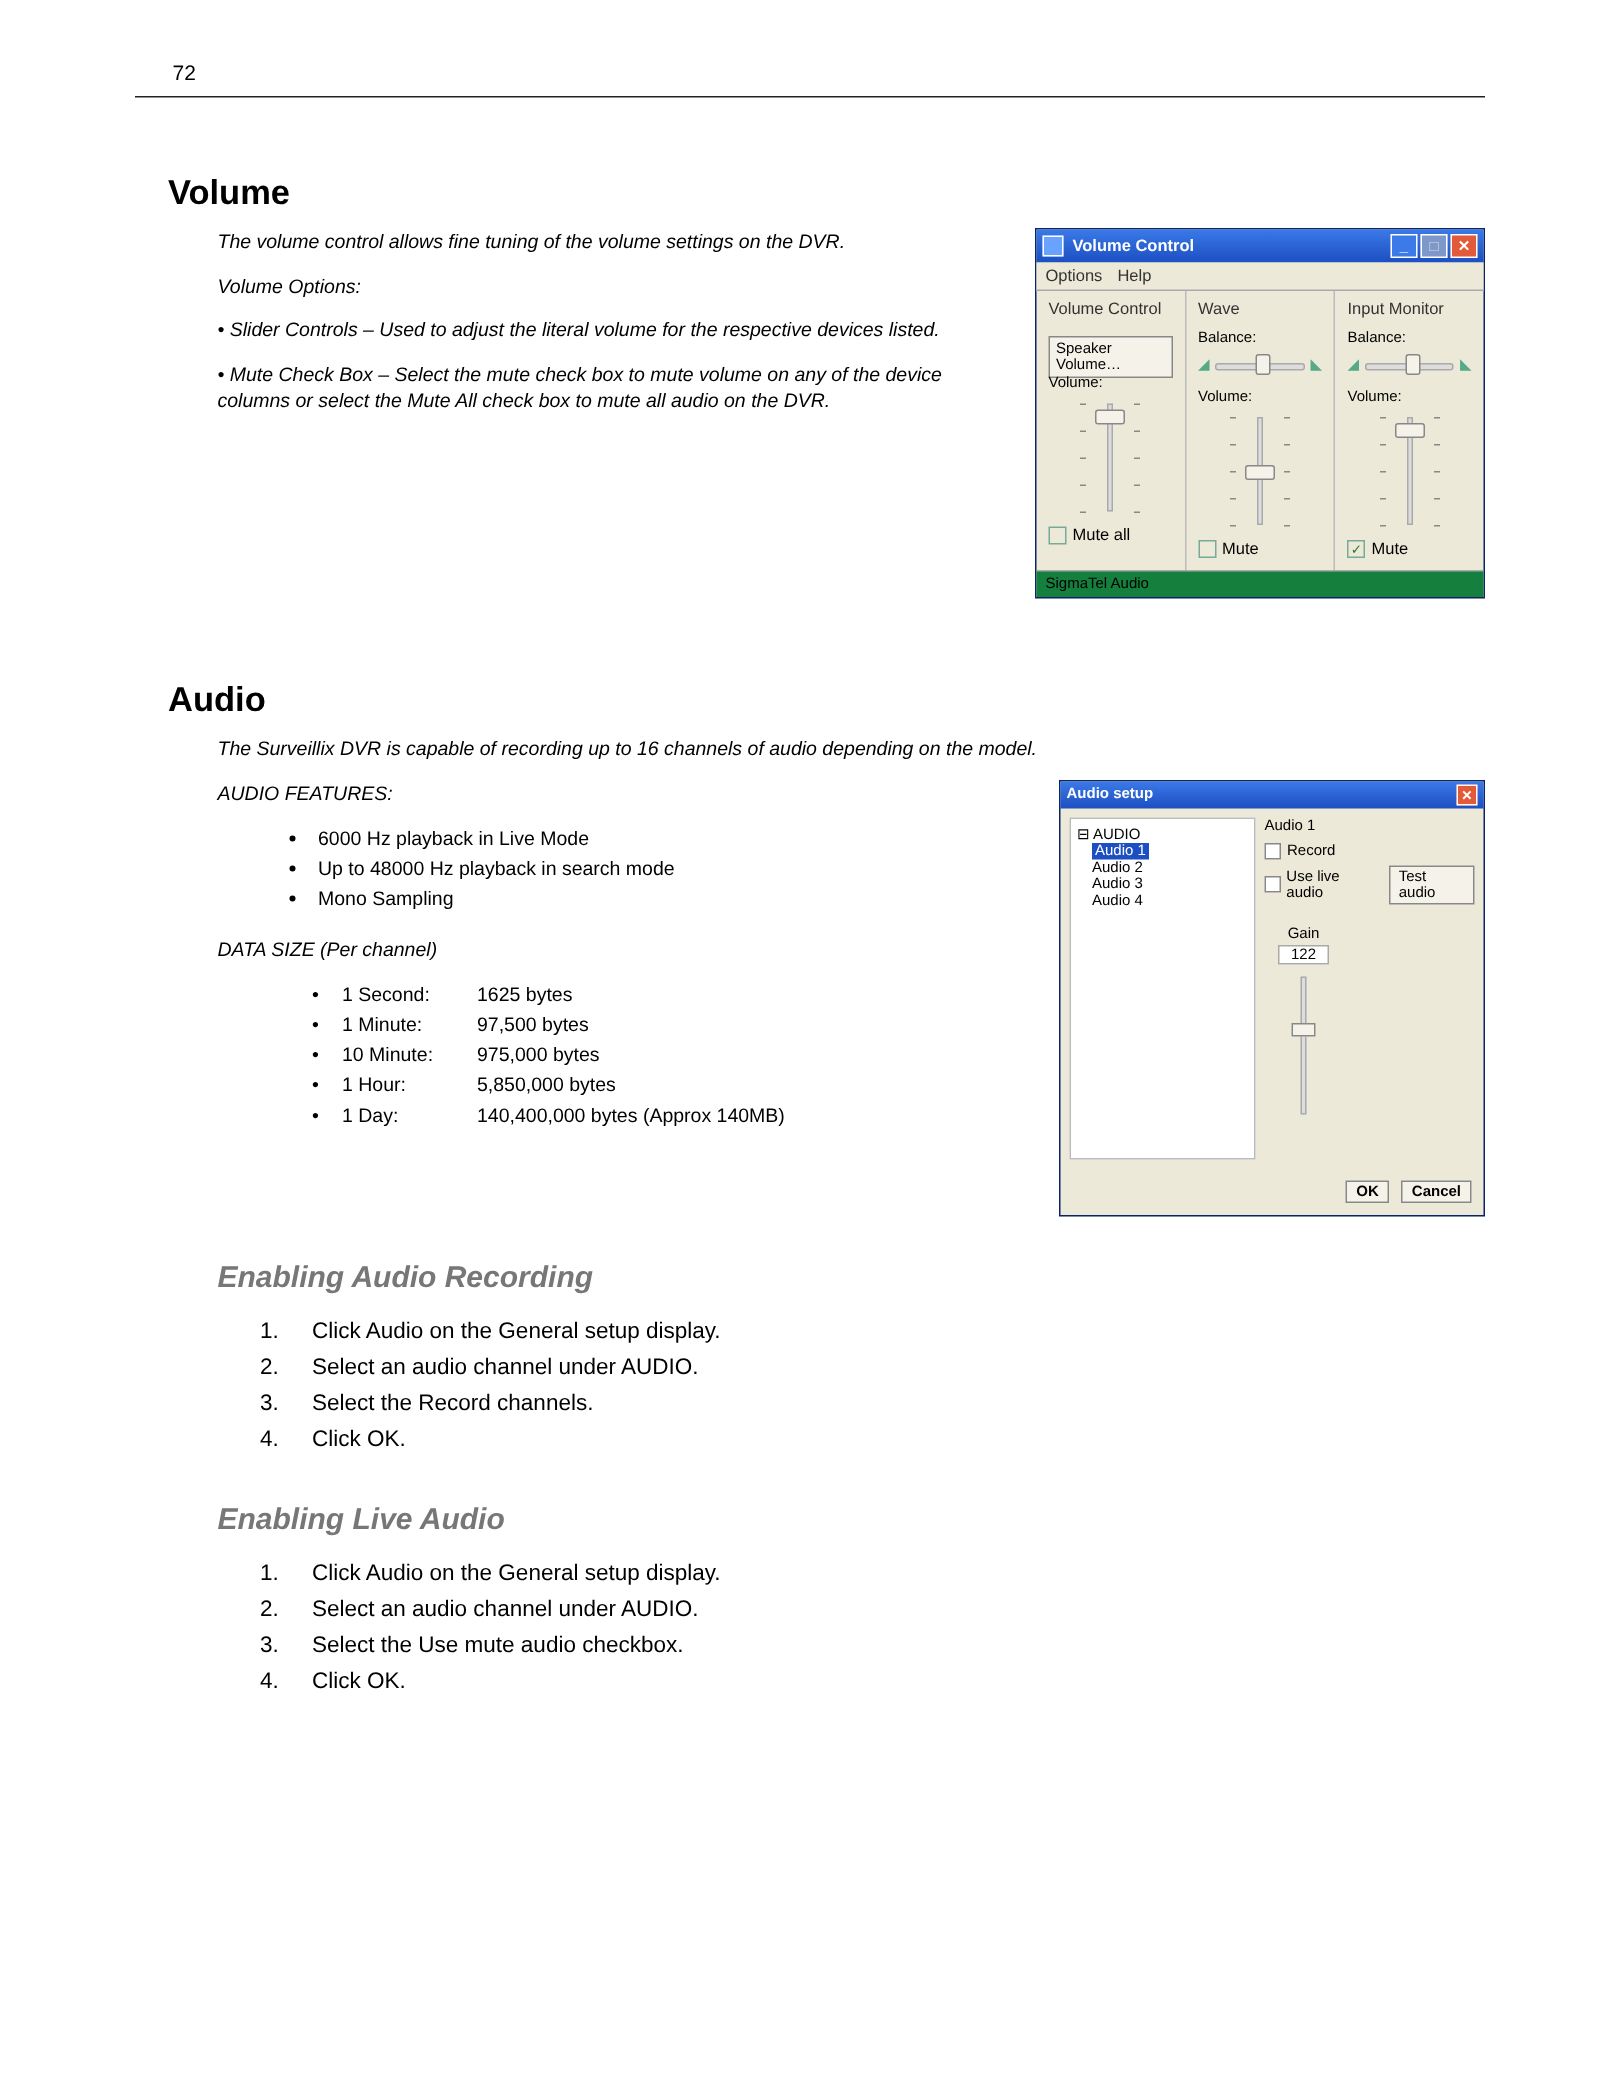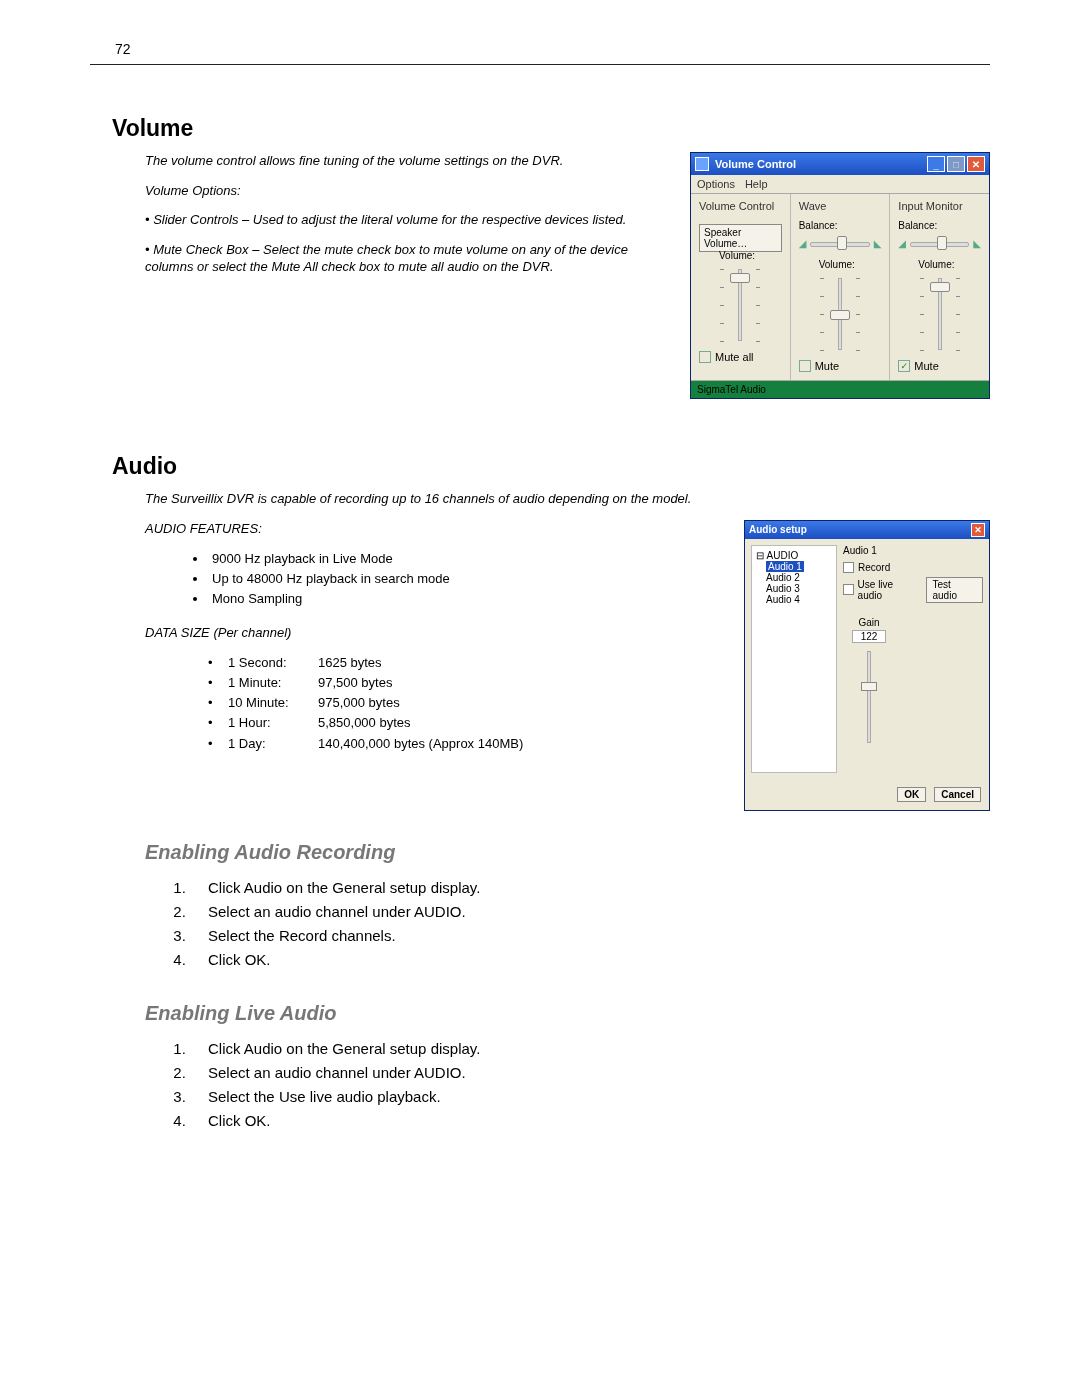--- a/index.html
+++ b/index.html
@@ -39,35 +39,35 @@
   .vc-body { display: flex; }
   .vc-col { flex: 1; border-right: 1px solid #bbb; padding: 6px 8px 8px 8px; }
   .vc-col:last-child { border-right: none; }
   .vc-col-title { color: #333; margin-bottom: 8px; }
   .vc-balance-label { font-size: 10px; margin-bottom: 4px; }
   .vc-balance { display: flex; align-items: center; gap: 4px; margin-bottom: 8px; }
   .vc-balance-icon { font-size: 10px; color:#5a8; }
   .vc-balance-track { flex: 1; height: 16px; position: relative; }
   .vc-balance-track::before { content:""; position:absolute; left:0; right:0; top:7px; height:3px; background:#ddd; border:1px solid #aaa; border-radius:2px;}
   .vc-balance-thumb { position:absolute; left:45%; top:1px; width:10px; height:14px; background:#f5f3e9; border:1px solid #888; border-radius:2px;}
-  .vc-vol-label { font-size: 10px; margin-bottom: 4px; margin-left: 20px; }
+  .vc-vol-label { font-size: 10px; margin-bottom: 4px; }
   .vc-vslider { width: 60px; height: 80px; margin: 0 auto; position: relative; }
   .vc-vslider .rail { position:absolute; left:28px; top:4px; bottom:4px; width:4px; background:#ddd; border:1px solid #aaa;}
   .vc-vslider .thumb { position:absolute; left:20px; width:20px; height:10px; background:#f5f3e9; border:1px solid #888; border-radius:2px;}
   .vc-vslider .ticks { position:absolute; left:10px; right:10px; top:4px; bottom:4px;}
   .vc-vslider .ticks span { position:absolute; left:0; right:0; height:1px;}
   .vc-vslider .ticks span::before, .vc-vslider .ticks span::after { content:""; position:absolute; top:0; width:4px; height:1px; background:#888;}
   .vc-vslider .ticks span::before { left:0;} .vc-vslider .ticks span::after { right:0;}
   .vc-speaker-btn { border:1px solid #888; background:#f5f3e9; padding:2px 4px; font-size:10px; margin-top:6px; display:inline-block;}
   .vc-check-row { display:flex; align-items:center; gap:4px; margin-top:6px;}
   .vc-checkbox { width:12px; height:12px; border:1px solid #7a9; display:flex; align-items:center; justify-content:center; font-size:9px; color:#2a7d2a;}
   .vc-status { background:#15803d; border-top:1px solid #aaa; padding:3px 6px; font-size:10px;}
 
   
-  .as-window { width: 246px; border: 1px solid #0a246a; background: #ece9d8; font-size: 10px; }
+  .as-window { width: 284px; border: 1px solid #0a246a; background: #ece9d8; font-size: 10px; }
   .as-titlebar { height: 18px; background: linear-gradient(#3b79e7,#1c4fc2); color: #fff; display: flex; align-items: center; padding: 0 4px; font-weight: bold; }
   .as-title-text { flex:1;}
   .as-close { width:14px; height:14px; background:#e15b3a; border:1px solid #fff; color:#fff; display:flex; align-items:center; justify-content:center; font-size:9px;}
   .as-body { display:flex; padding:6px; gap:6px; min-height:240px;}
   .as-tree { flex:1; border:1px solid #bbb; background:#fff; padding:4px; font-family: Tahoma, sans-serif; font-size:10px;}
   .as-tree .root { }
   .as-tree .item { padding-left: 10px; }
   .as-tree .sel { background:#1c4fc2; color:#fff; display:inline-block; padding:0 2px;}
   .as-right { width:140px; display:flex; flex-direction:column;}
   .as-group-title { margin-bottom:6px;}
@@ -208,21 +208,21 @@
 <div class="body-text">
   <p>The Surveillix DVR is capable of recording up to 16 channels of audio depending on the model.</p>
 </div>
 
 <div class="row-layout" style="margin-top:10px;">
   <div class="text-col">
     <div class="body-text">
         <p>AUDIO FEATURES:</p>
       </div>
     <ul class="bullet-list">
-      <li>9000 Hz playback in Live Mode</li>
+      <li>6000 Hz playback in Live Mode</li>
       <li>Up to 48000 Hz playback in search mode</li>
       <li>Mono Sampling</li>
     </ul>
     <div class="body-text" style="margin-top:14px;">
         <p>DATA SIZE (Per channel)</p>
       </div>
     <div class="data-size-table">
       <div class="row">
           <span class="dot">•</span>
           <span class="label">1 Second:</span>
@@ -302,15 +302,15 @@
   <li>Click Audio on the General setup display.</li>
   <li>Select an audio channel under AUDIO.</li>
   <li>Select the Record channels.</li>
   <li>Click OK.</li>
 </ol>
 
 <h3 class="subheading">Enabling Live Audio</h3>
 <ol class="ordered">
   <li>Click Audio on the General setup display.</li>
   <li>Select an audio channel under AUDIO.</li>
-  <li>Select the Use live audio playback.</li>
+  <li>Select the Use mute audio checkbox.</li>
   <li>Click OK.</li>
 </ol>
 
 </body></html>

